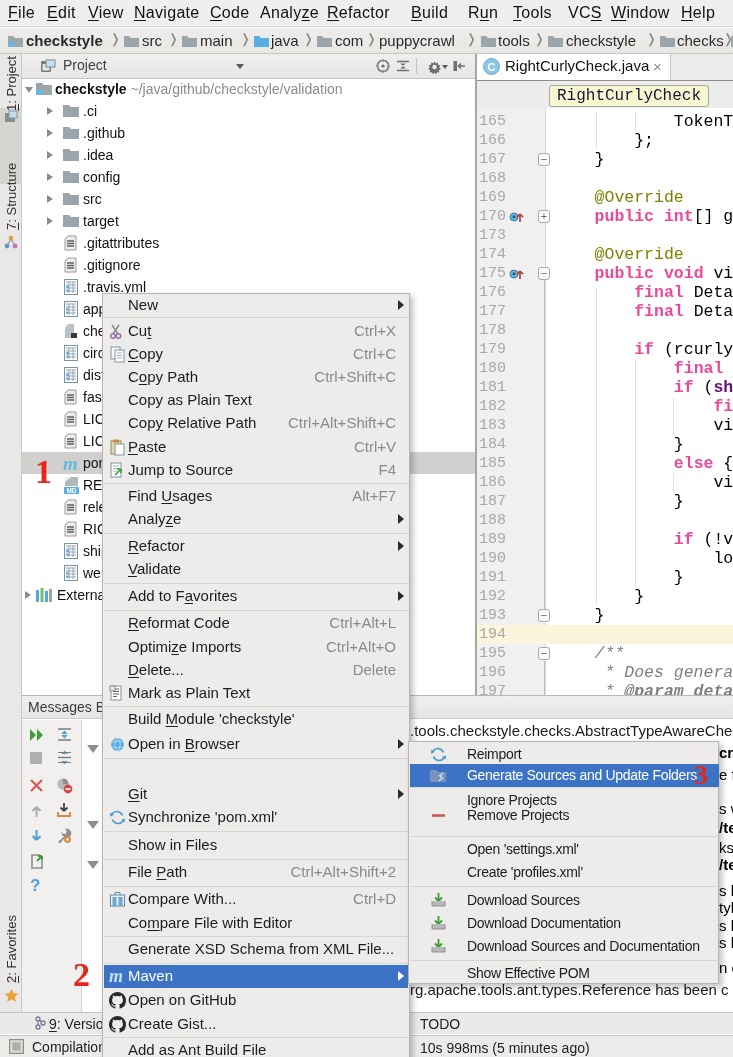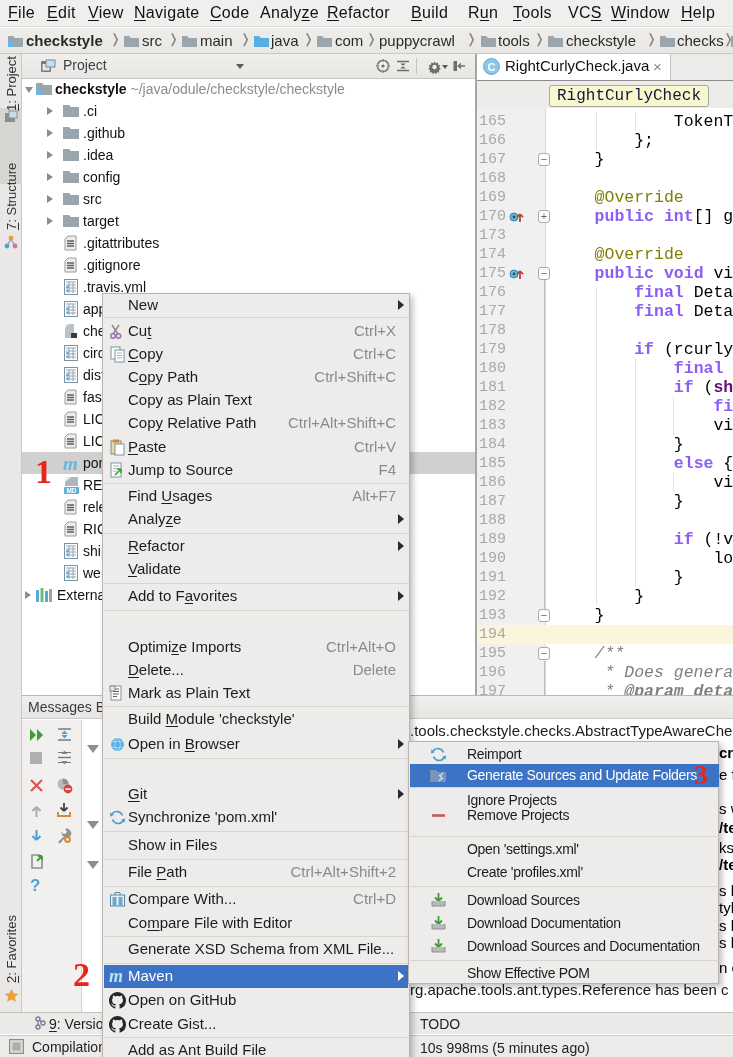--- a/index.html
+++ b/index.html
@@ -30,21 +30,21 @@
 #pdivider { left:475px; top:54px; width:2px; height:641px; background:#A8A6A3; }
 
 #edtabs { left:477px; top:54px; width:256px; height:26px; background:#ECEBE9; }
 #edtab { position:absolute; left:0; top:0; width:194px; height:26px; background:#FFFFFF; border-right:1px solid #C9C7C4; font-size:15px; color:#111; }
 #edhint { left:477px; top:80px; width:256px; height:28px; background:#ECECEB; border-top:1px solid #8E8C89; }
 #hintbox { position:absolute; left:72px; top:4px; width:160px; height:22px; background:#F9F7CF; border:1px solid #A9A89A; border-radius:3px; font-family:"Liberation Mono",monospace; font-size:16px; color:#16163A; line-height:20px; text-align:center; }
 #editor { left:477px; top:108px; width:256px; height:587px; background:#FFFFFF; overflow:hidden; }
 #gutter { position:absolute; left:0; top:0; width:69px; height:587px; background:#F0F0F0; border-right:1px solid #D9D9D9; }
 .lnum { position:absolute; left:0; width:29px; text-align:right; font-family:"Liberation Mono",monospace; font-size:15px; color:#A8A8A8; height:19px; line-height:19px; }
 .cline { position:absolute; left:78px; width:700px; height:19px; line-height:19px; font-family:"Liberation Mono",monospace; font-size:16.5px; color:#000; white-space:pre; }
-.kw { color:#8b5cf6; font-weight:bold; }
+.kw { color:#ec4899; font-weight:bold; }
 .ann { color:#7F7F00; }
 .cmt { color:#7F7F7F; font-style:italic; }
 .fld { color:#660E7A; font-weight:bold; }
 #caretrow { position:absolute; left:0; top:517px; width:256px; height:19px; background:#FCF5DC; }
 .iguide { position:absolute; width:1px; background:#E2E2E2; }
 .foldline { position:absolute; left:67px; width:1px; background:#BDBDBD; }
 .fmark { position:absolute; left:61px; width:12px; height:13px; background:#FDFDFD; border:1px solid #A9A9A9; border-radius:3px; color:#666; font-size:11px; line-height:11px; text-align:center; font-family:"Liberation Sans",sans-serif; }
 
 #messages { left:22px; top:695px; width:711px; height:317px; background:#FFFFFF; border-top:1px solid #BAB8B5; }
 #msghead { position:absolute; left:0px; top:0px; width:711px; height:23px; background:linear-gradient(#F0EFEE,#E8E6E4); border-bottom:1px solid #CCCAC7; font-size:14px; color:#3A3A3A; }
@@ -185,21 +185,21 @@
         <path d="M13 7H6.5M9 4.5L6.3 7 9 9.5" stroke="#6E6E6C" stroke-width="1.5" fill="none"></path>
       </svg>
 </div>
 <div class="abs" id="projtree">
 <div class="trow" style="top:-1px">
         <div class="tarr arr-d" style="left:3px"></div>
         <svg class="abs" style="left:14px;top:4px" width="16" height="13" viewBox="0 0 16 13">
           <path d="M0 1h6l2 2h8v10H0z" fill="#9AA5AC"></path>
           <rect x="0" y="8" width="6" height="5" fill="#66B8E8"></rect>
         </svg>
-        <span class="lbl" style="left:33px"><b>checkstyle</b> <span style="color:#8C8C8C">~/java/odule/checkstyle/checkstyle</span></span>
+        <span class="lbl" style="left:33px"><b>checkstyle</b> <span style="color:#8C8C8C">~/java/github/checkstyle/validation</span></span>
       </div>
 <div class="trow" style="top:21px">
         <div class="tarr arr-r" style="left:25px"></div>
         <svg class="abs" style="left:41px;top:4px" width="16" height="13" viewBox="0 0 16 13">
           <path d="M0 1h6l2 2h8v10H0z" fill="#9AA5AC"></path>
         </svg>
         <span class="lbl" style="left:61px">.ci</span>
       </div>
 <div class="trow" style="top:43px">
         <div class="tarr arr-r" style="left:25px"></div>
@@ -624,20 +624,24 @@
       </div>
 <div class="mrow" style="top:263.5px">
         <span class="txt"><u>V</u>alidate</span>
       </div>
 <div class="msep" style="top:288.5px"></div>
 <div class="mrow" style="top:290.5px">
         <span class="txt">Add to F<u>a</u>vorites</span>
         <span class="sub"></span>
       </div>
 <div class="msep" style="top:315.5px"></div>
+<div class="mrow" style="top:317.5px">
+        <span class="txt"><u>R</u>eformat Code</span>
+        <span class="sc">Ctrl+Alt+L</span>
+      </div>
 <div class="mrow" style="top:341.5px">
         <span class="txt">Optimi<u>z</u>e Imports</span>
         <span class="sc">Ctrl+Alt+O</span>
       </div>
 <div class="mrow" style="top:364.5px">
         <span class="txt"><u>D</u>elete...</span>
         <span class="sc">Delete</span>
       </div>
 <div class="mrow" style="top:387.5px">
         <svg class="mico" viewBox="0 0 17 17">

